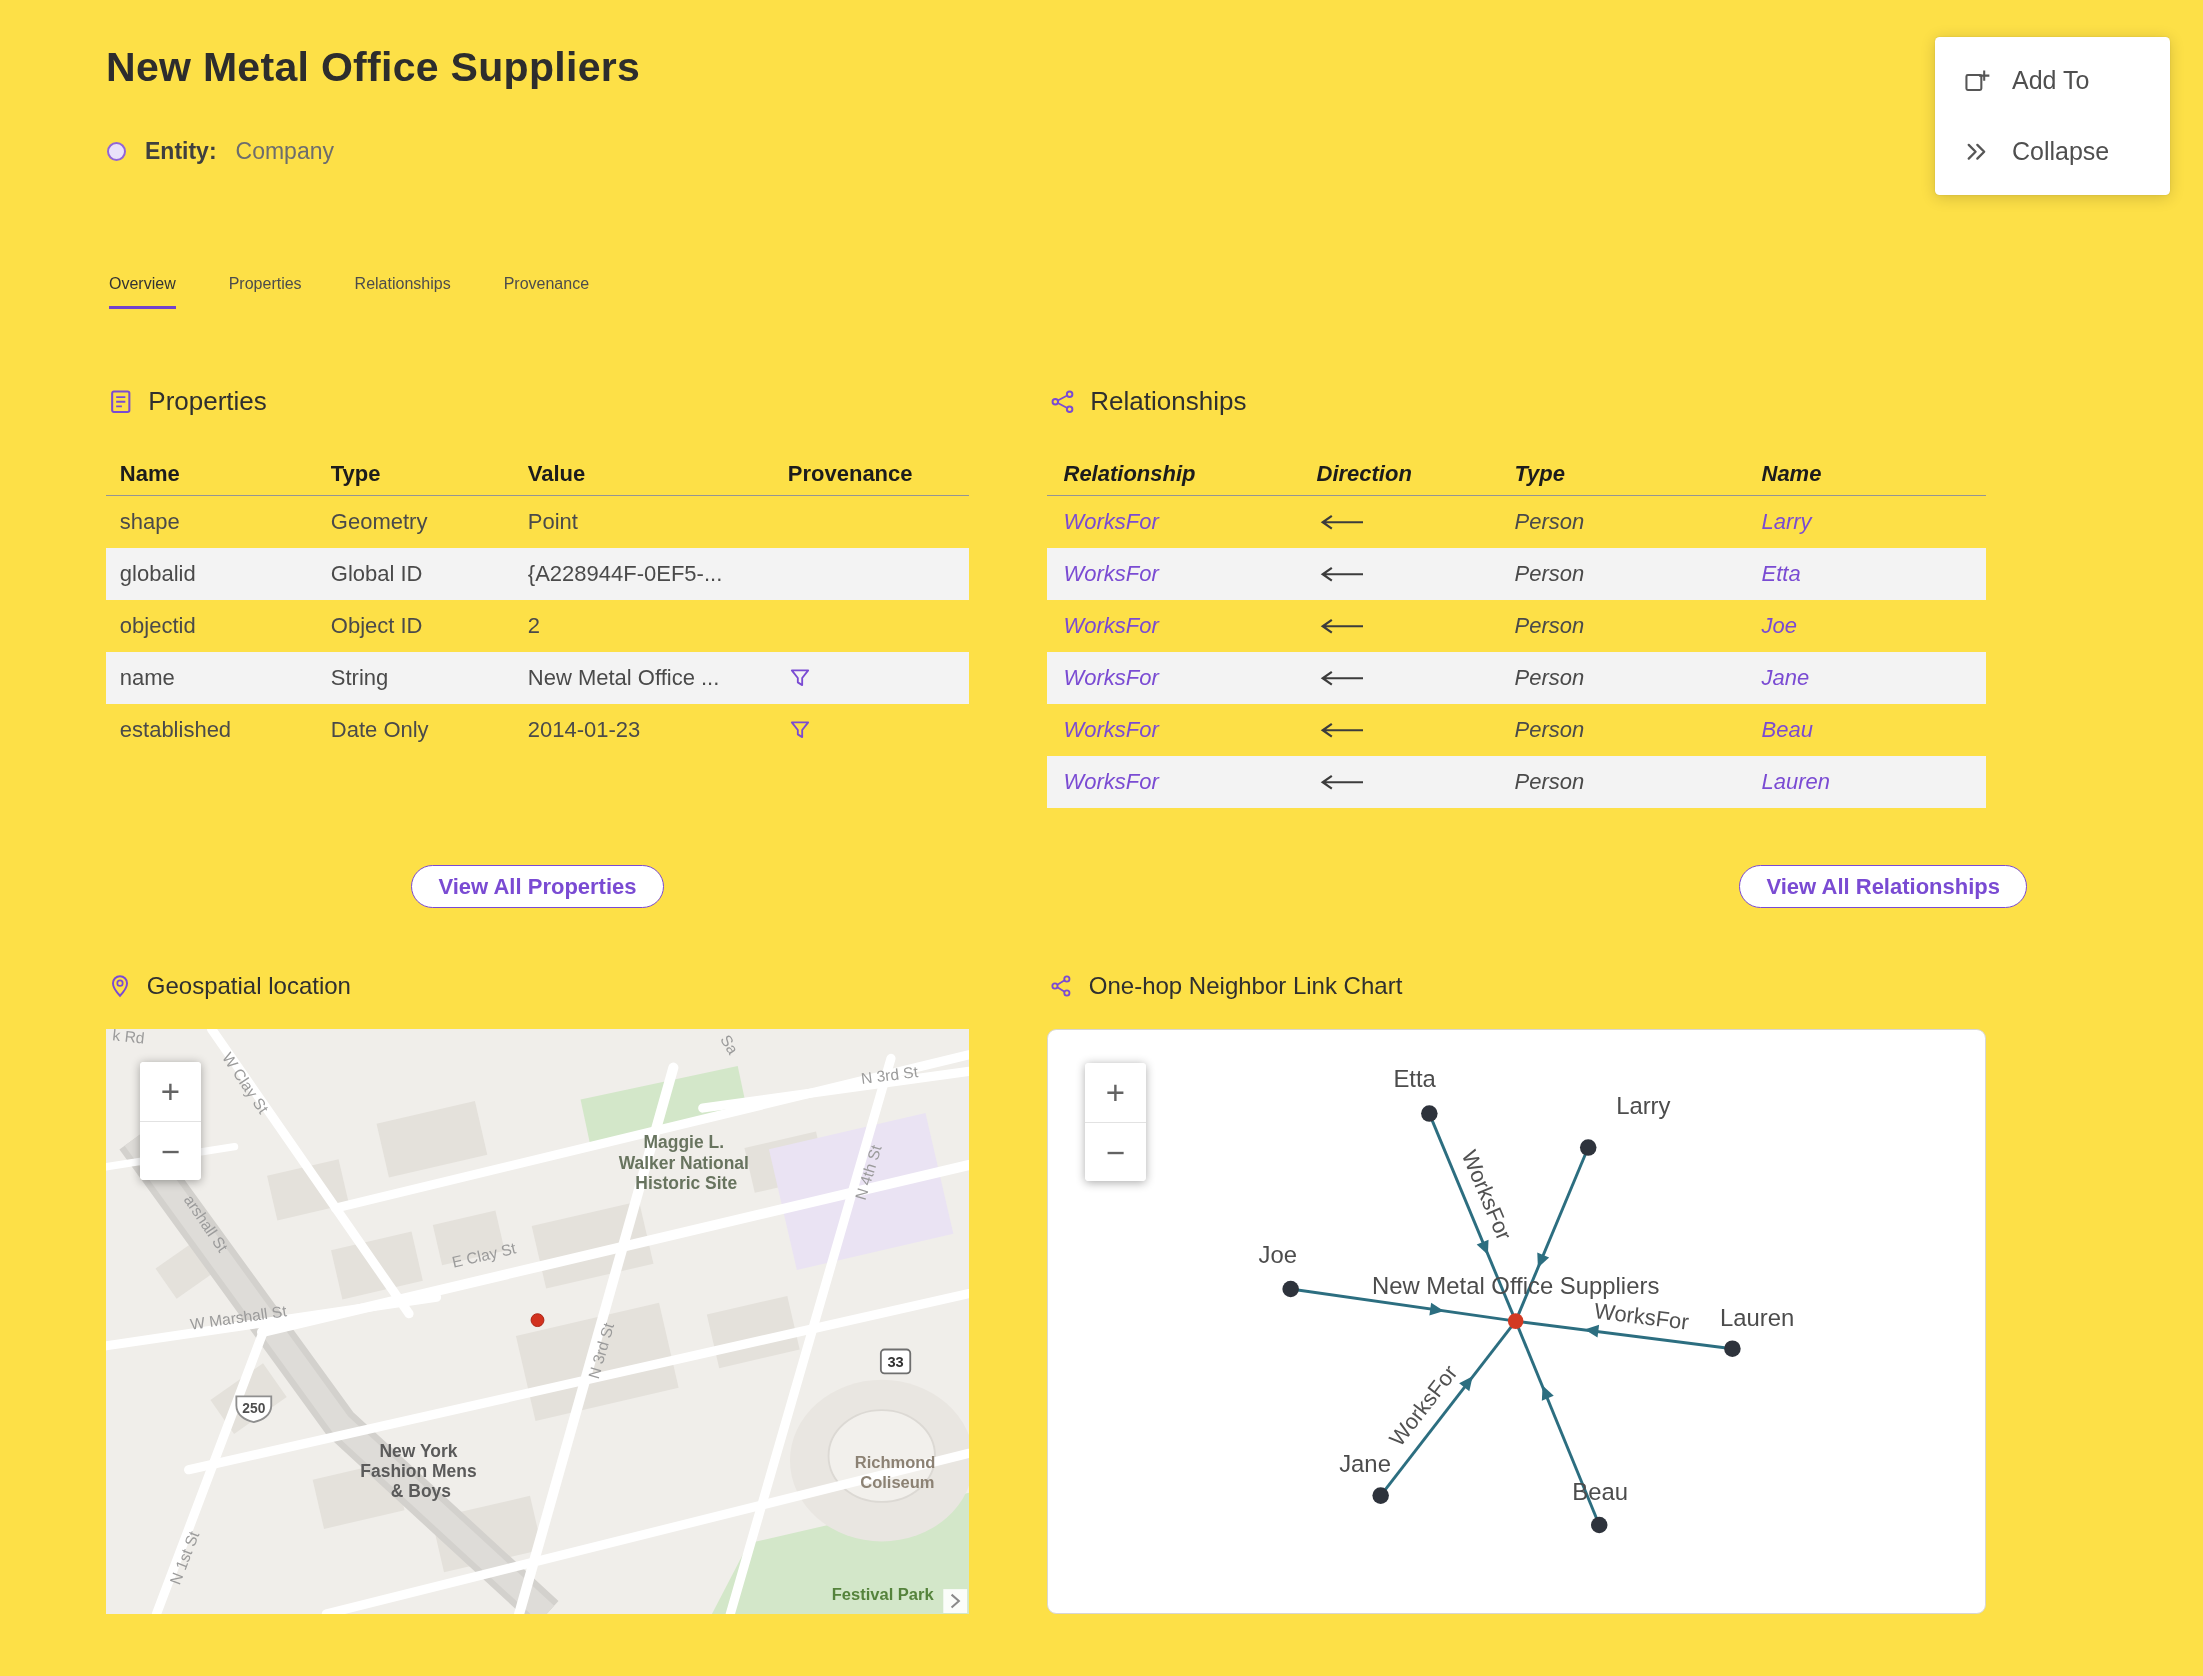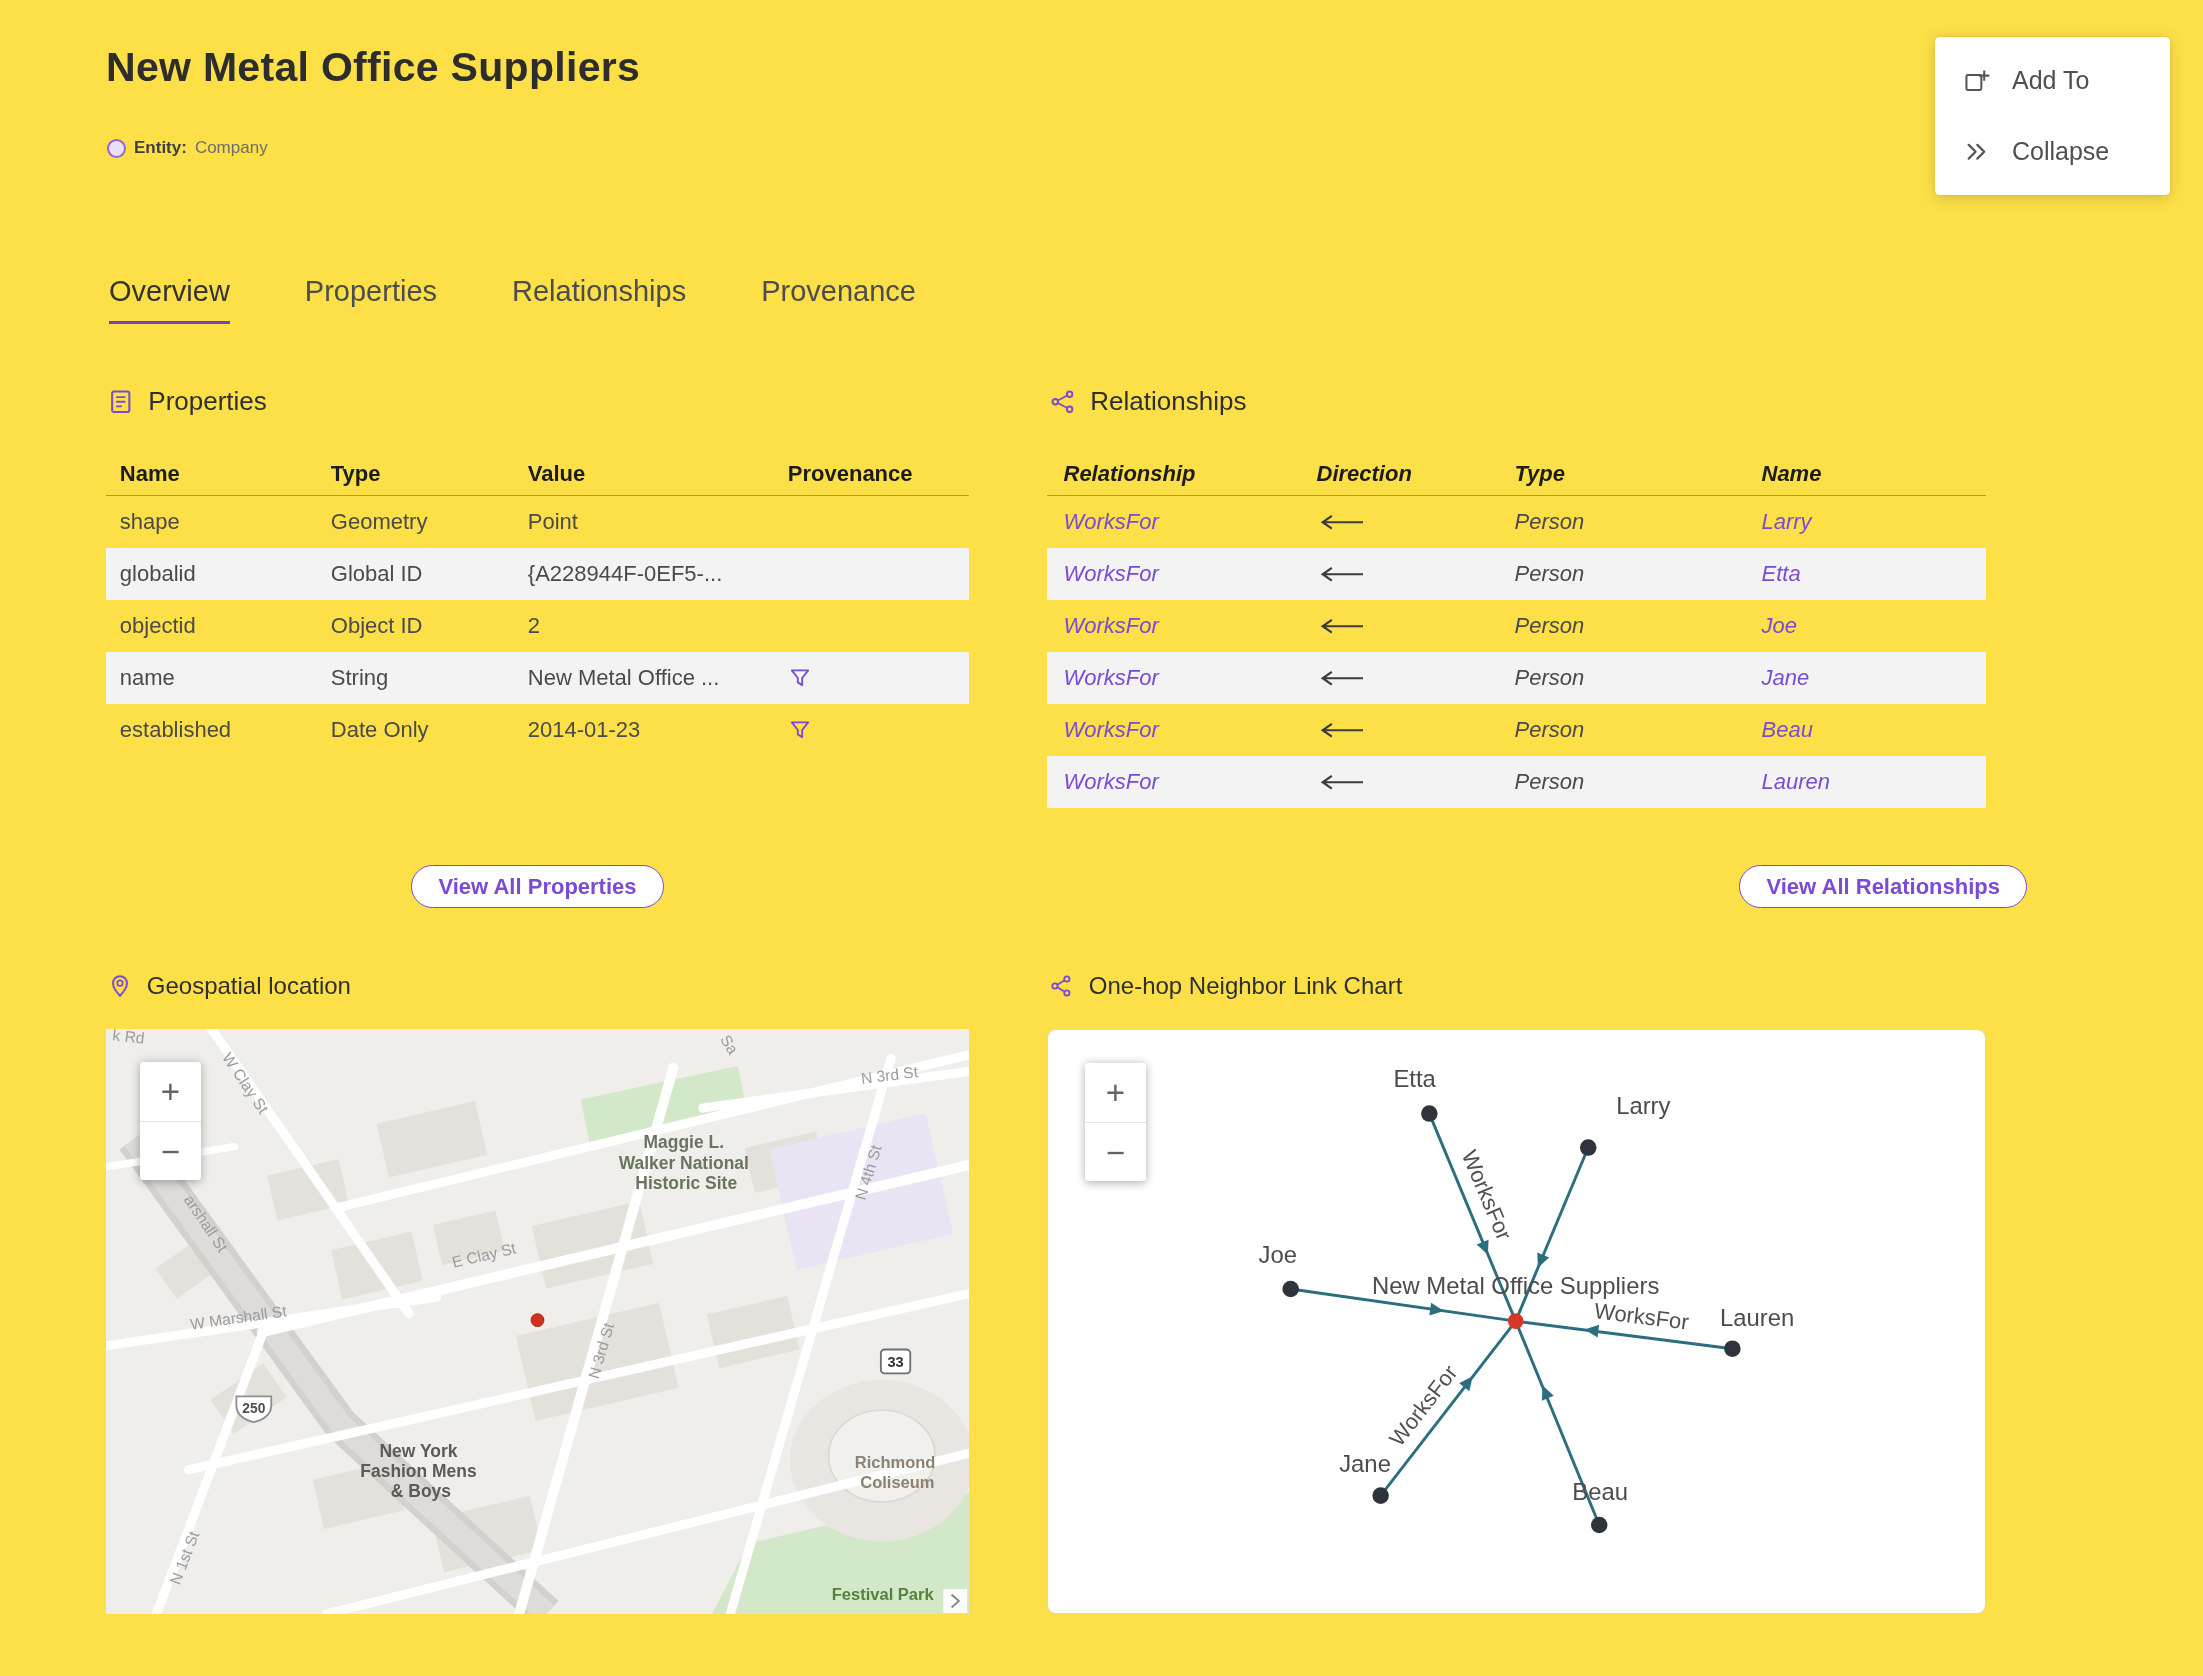--- a/index.html
+++ b/index.html
@@ -4,30 +4,30 @@
 <style>
   * { margin:0; padding:0; box-sizing:border-box; }
   html,body { background:#ffffff; }
   body { font-family:"Liberation Sans","DejaVu Sans",sans-serif; color:#3a3a3a; }
   svg text { font-family:"Liberation Sans","DejaVu Sans",sans-serif; }
 
   .page { position:relative; width:2204px; height:1677px; background:#fde047; overflow:hidden; }
 
   .page-title { position:absolute; left:106px; top:44px; font-size:41px; font-weight:700; color:#2d2d2d; letter-spacing:0.3px; }
 
-  .entity-line { position:absolute; left:107px; top:138px; display:flex; align-items:center; gap:8px; font-size:17px; }
+  .entity-line { position:absolute; left:107px; top:138px; display:flex; align-items:center; gap:19px; font-size:23px; }
   .entity-dot { width:19px; height:19px; border-radius:50%; border:2.8px solid #9265d8; background:#eae1fa; flex:0 0 auto; }
   .entity-label { font-weight:700; color:#3f3f3f; }
   .entity-value { color:#6d6d6d; }
 
   .action-card { position:absolute; left:1927px; top:37px; width:235px; background:#fff; border-radius:4.6px;
                  box-shadow:0 2.8px 14.7px rgba(0,0,0,.16), 0 0 1.8px rgba(0,0,0,.12); padding:29px 27.5px; display:flex; flex-direction:column; gap:42px;margin-left:8px; }
   .action-item { display:flex; align-items:center; gap:22px; font-size:25px; color:#4f4f4f; cursor:pointer; }
 
-  .tabs { position:absolute; left:109px; top:275px; display:flex; gap:75px; font-size:29px; color:#4c4c4c; }
+  .tabs { position:absolute; left:109px; top:275px; display:flex; gap:53px; font-size:16px; color:#4c4c4c; }
   .tab { padding-bottom:13px; cursor:pointer; }
   .tab.active { color:#333; border-bottom:3.7px solid #7342cc; }
 
   .section-head { position:absolute; display:flex; align-items:center; gap:13.8px; font-size:26px; color:#2f2f2f; }
   .section-head.small { font-size:24px; }
 
   .table { position:absolute; top:452px; font-size:22px; }
   .table.props { left:106px; width:863px; }
   .table.rels  { left:1047px; width:939px; }
   .thead { display:grid; align-items:center; height:44px; border-bottom:0.9px solid #949494; font-weight:700; color:#1c1c1c; }

